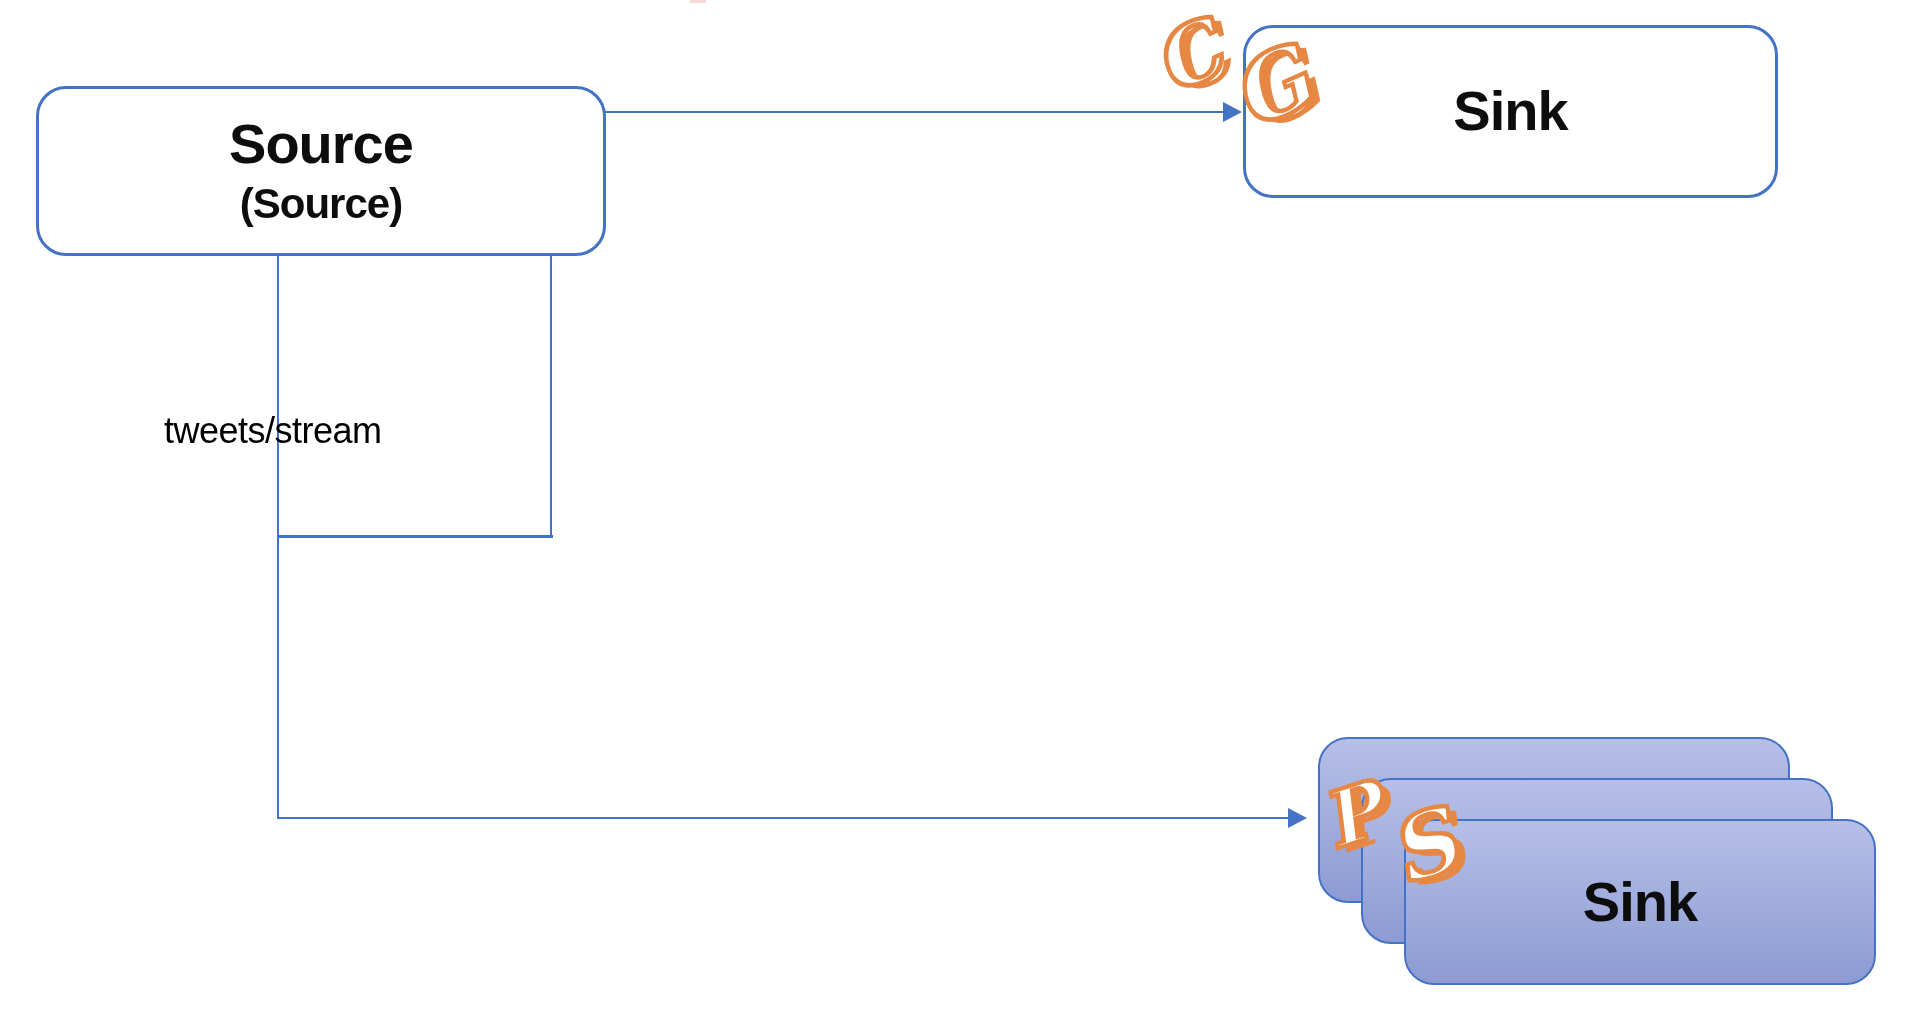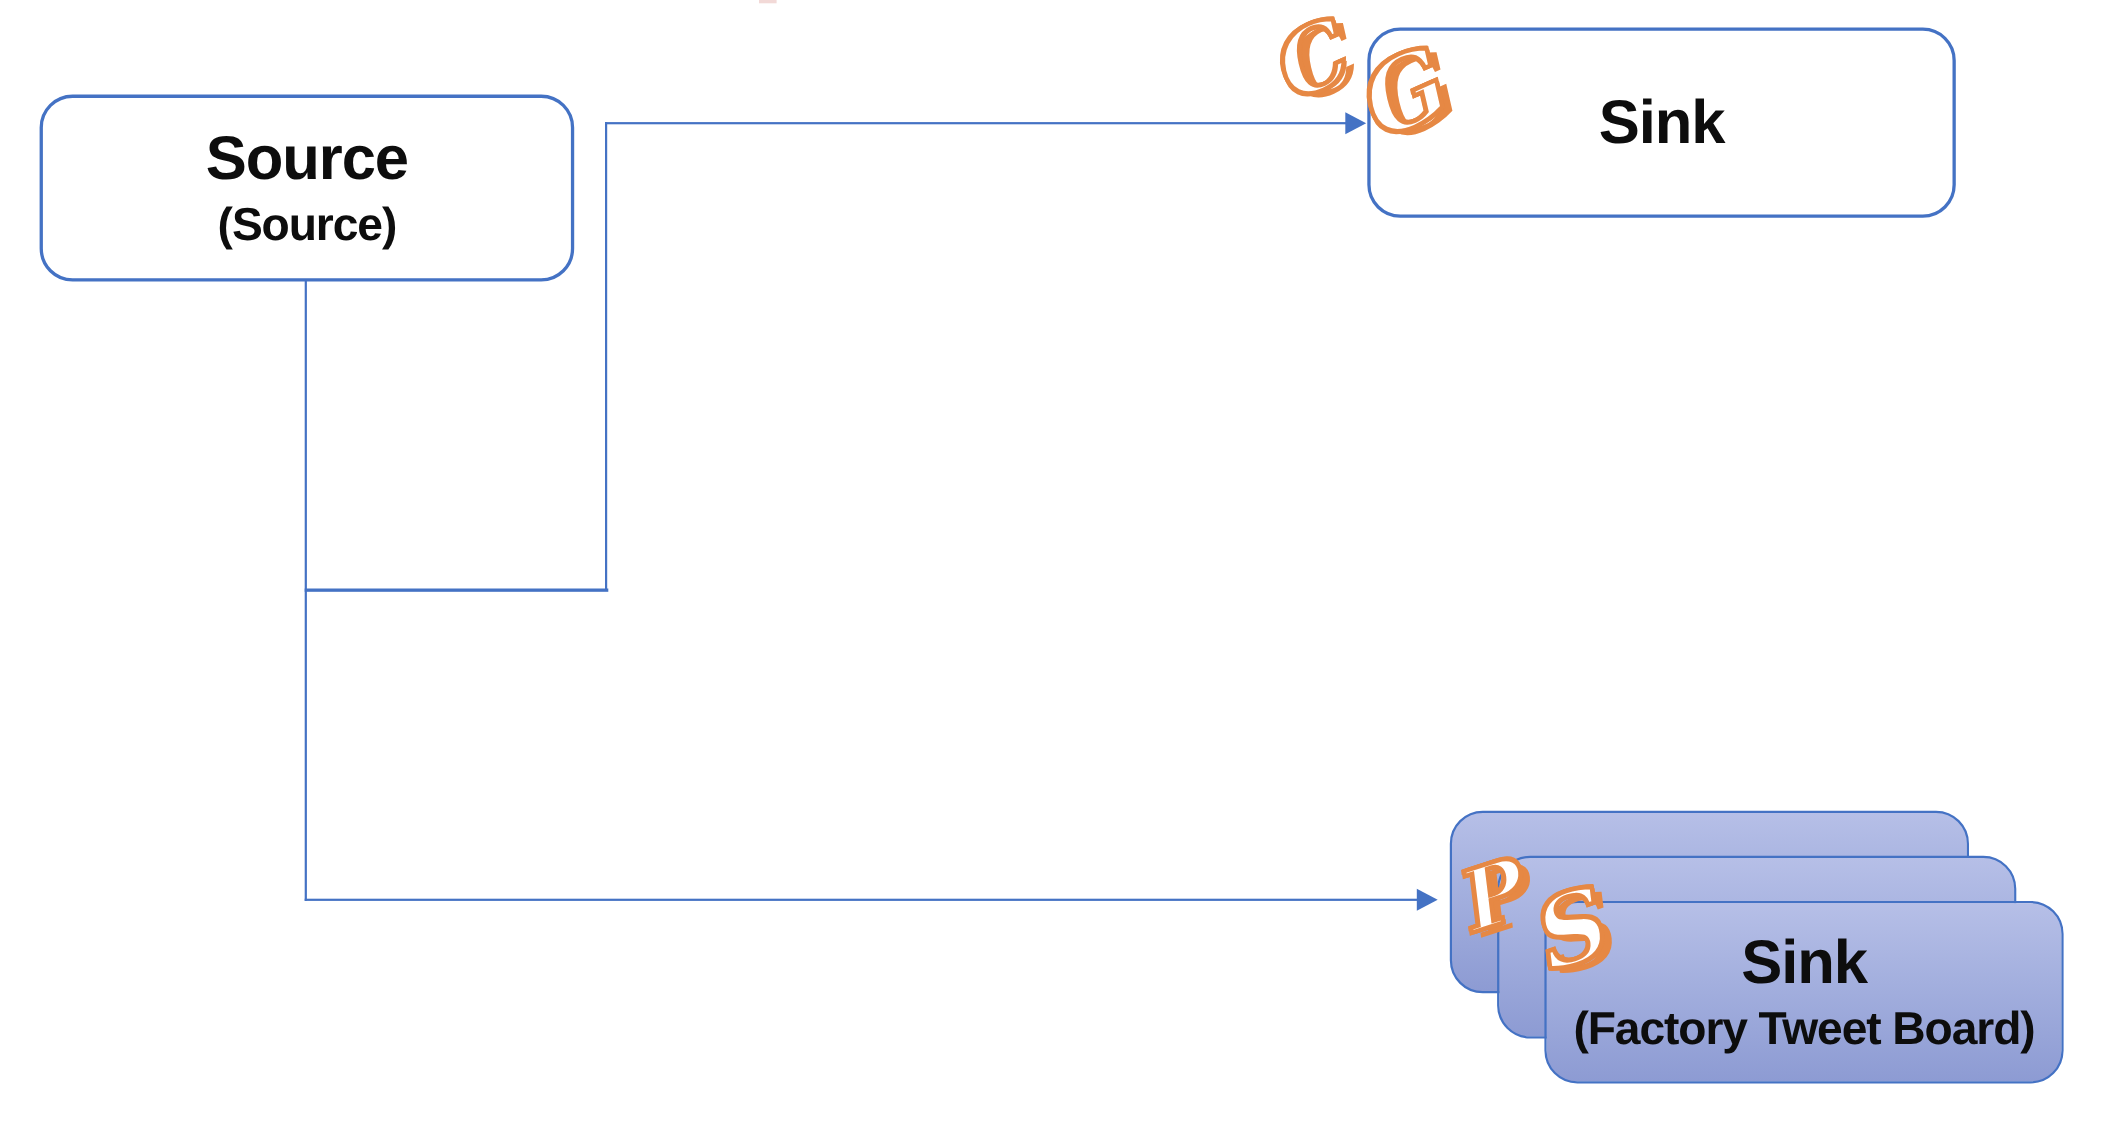--- a/index.html
+++ b/index.html
@@ -61,35 +61,35 @@
 <div id="canvas">
 
   <div class="line v" style="left:276.5px;top:254px;height:565px"></div>
   <div class="line h" style="left:276.5px;top:535px;width:276px"></div>
   <div class="line v" style="left:549.5px;top:111px;height:426px"></div>
   <div class="line h" style="left:549.5px;top:110.5px;width:674px"></div>
   <div class="arrowhead" style="left:1223px;top:102px"></div>
   <div class="line h" style="left:276.5px;top:816.5px;width:1012px"></div>
   <div class="arrowhead" style="left:1288px;top:807.5px"></div>
 
+  <div class="edge-label" style="left:164px;top:410px">tweets/stream</div>
 
-  <div class="node outline" style="left:36px;top:86px;width:486px;height:170px">
+  <div class="node outline" style="left:36px;top:86px;width:570px;height:170px">
     <div class="node-title">Source</div>
     <div class="node-subtitle">(Source)</div>
   </div>
 
   <div class="node outline" style="left:1243px;top:25px;width:535px;height:173px">
     <div class="node-title">Sink</div>
   </div>
 
   <div class="node filled" style="left:1318px;top:737px;width:472px;height:166px"></div>
   <div class="node filled" style="left:1361px;top:778px;width:472px;height:166px"></div>
   <div class="node filled" style="left:1404px;top:819px;width:472px;height:166px">
     <div class="node-title">Sink</div>
-    <div class="node-subtitle">(Factory Tweet Board)</div>
   </div>
 
   <div>
     <span class="logo-letter letter-c">C</span>
     <span class="logo-letter letter-g">G</span>
   </div>
 
   <div>
     <span class="logo-letter letter-p">P</span>
     <span class="logo-letter letter-s">S</span>

